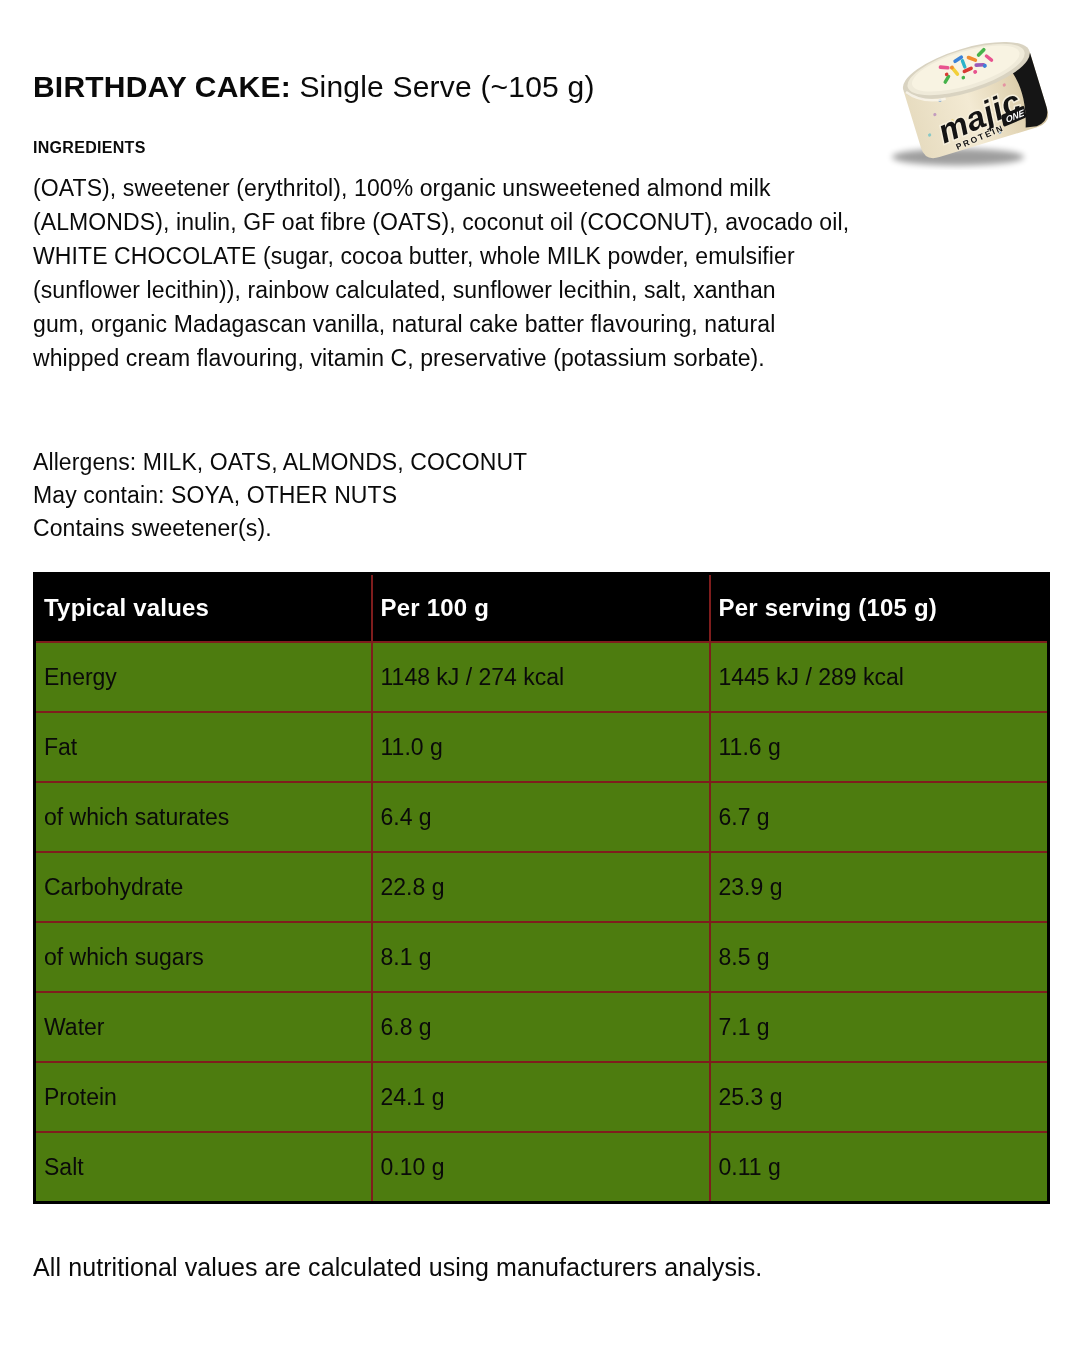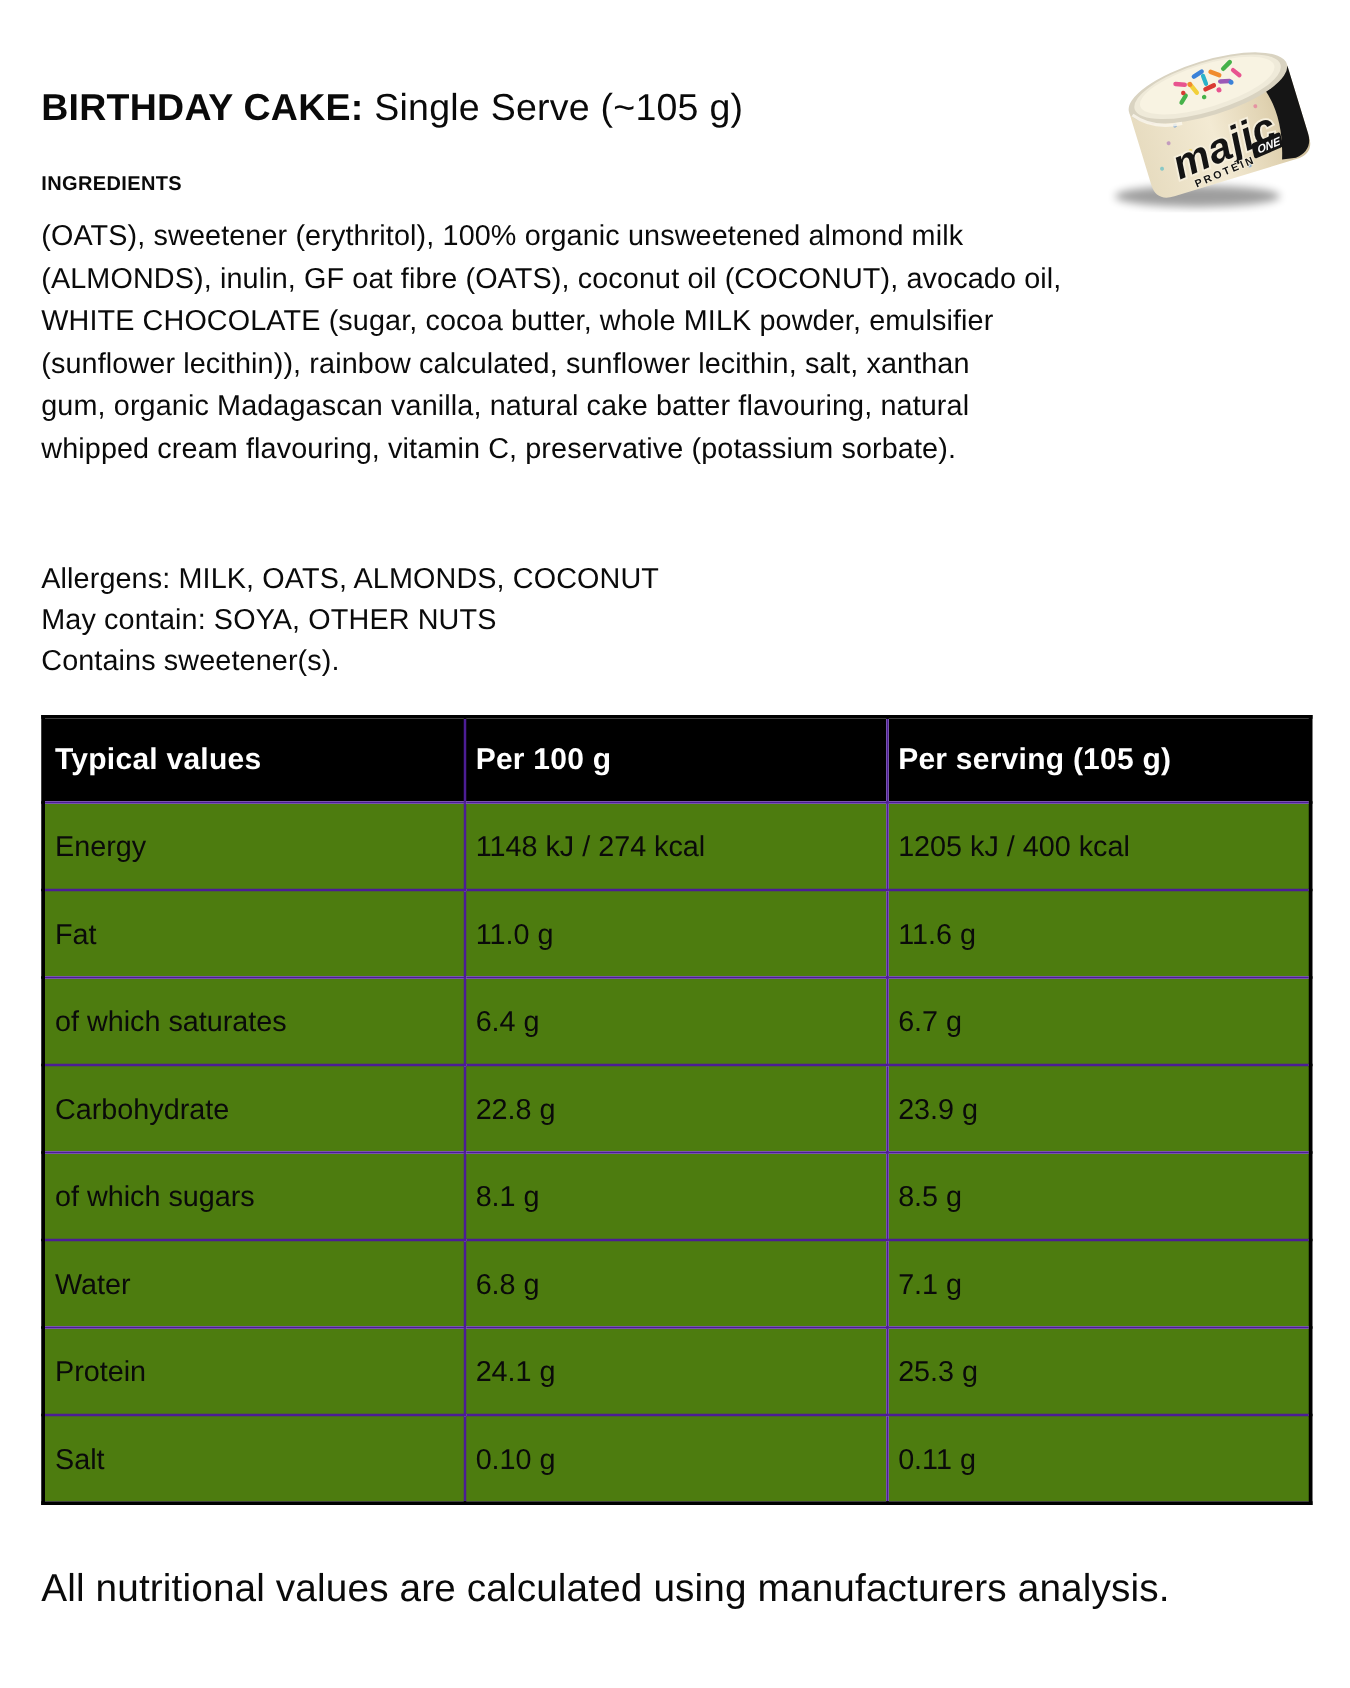--- a/index.html
+++ b/index.html
@@ -13,28 +13,28 @@
   .ing-heading{position:absolute;left:33px;top:139px;font-size:16px;font-weight:bold;letter-spacing:.3px;}
   .para{position:absolute;left:33px;width:980px;font-size:23px;line-height:34px;letter-spacing:.1px;}
   .para-ingredients{top:171px;}
   .para-allergens{top:446px;line-height:33px;}
   table.nutri{
     position:absolute;left:33px;top:572px;width:1014px;
     border-collapse:collapse;table-layout:fixed;
     border:3px solid #000;font-size:23px;
   }
   table.nutri th, table.nutri td{
-    border:2px solid #4c1d95;text-align:left;vertical-align:middle;
+    border:2px solid #7f1d1d;text-align:left;vertical-align:middle;
     padding:0 6px 0 8px;overflow:hidden;
   }
   table.nutri th{
     background:#000;color:#fff;font-weight:bold;font-size:24px;height:66px;letter-spacing:.2px;
   }
   table.nutri td{height:68px;background:#4d7c0f;}
-  .footnote{position:absolute;left:33px;top:1253px;font-size:31px;letter-spacing:.1px;}
+  .footnote{position:absolute;left:33px;top:1253px;font-size:25px;letter-spacing:.1px;}
 </style>
 </head>
 <body>
 
 <div class="page">
 
   <div class="title">
     <span class="bold">BIRTHDAY CAKE:</span><span> Single Serve (~105 g)</span>
   </div>
 
@@ -140,21 +140,21 @@
       <tr>
         <th>Typical values</th>
         <th>Per 100 g</th>
         <th>Per serving (105 g)</th>
       </tr>
     </thead>
     <tbody>
       <tr>
         <td>Energy</td>
         <td>1148 kJ / 274 kcal</td>
-        <td>1205 kJ / 400 kcal</td>
+        <td>1445 kJ / 289 kcal</td>
       </tr>
       <tr>
         <td>Fat</td>
         <td>11.0 g</td>
         <td>11.6 g</td>
       </tr>
       <tr>
         <td>of which saturates</td>
         <td>6.4 g</td>
         <td>6.7 g</td>

